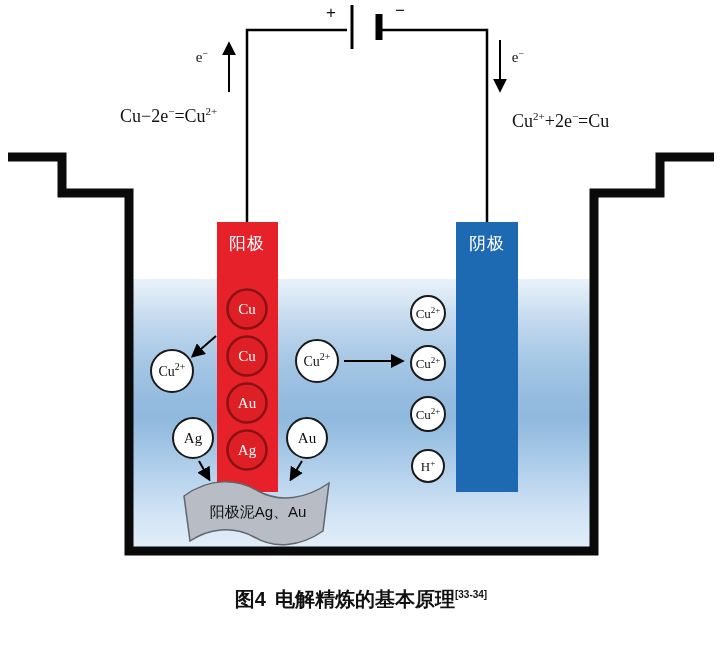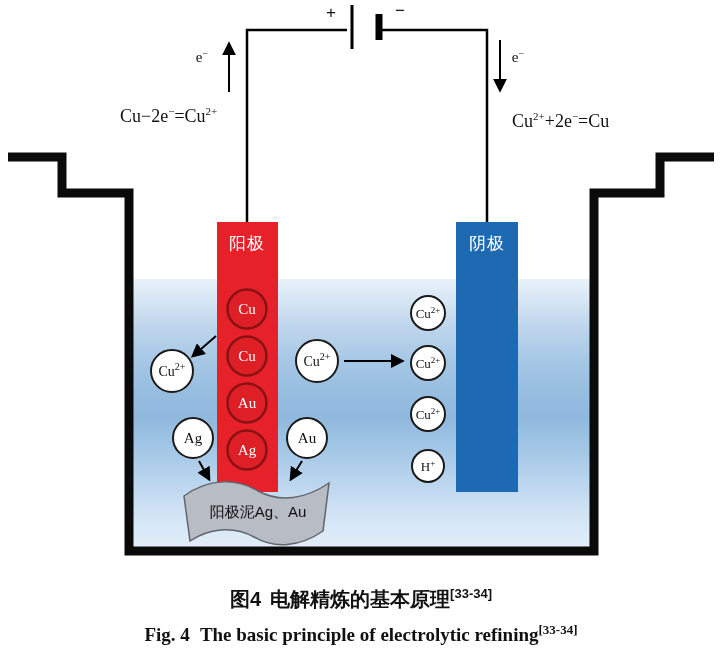--- a/index.html
+++ b/index.html
@@ -20,21 +20,21 @@
   .t14{font-size:14px;}
   .t13{font-size:13px;}
   .sup11{font-size:11px;}
   .sup10{font-size:10px;}
   .sup9{font-size:9px;}
   .captions{width:722px;text-align:center;color:#111;}
   .cap-zh{margin-top:14px;font-family:"Liberation Sans",sans-serif;font-weight:bold;font-size:20px;}
   .cap-zh .title{margin-left:9px;}
   .cap-en{margin-top:9px;font-family:"Liberation Serif",serif;font-weight:bold;font-size:19px;}
   .cap-en .title{margin-left:10px;}
-  .captions sup{font-size:13px;font-weight:bold;}
+  .captions sup{font-size:10px;font-weight:bold;}
 </style>
 </head>
 <body>
 
 <div class="stage">
 
 <svg width="722" height="572" viewBox="0 0 722 572">
   <defs>
     <marker id="arrowhead" viewBox="0 0 10 10" refX="8" refY="5" markerWidth="7" markerHeight="7" orient="auto-start-reverse">
       <path d="M0,0 L10,5 L0,10 z" fill="#000"></path>
@@ -153,16 +153,15 @@
              L 323,531
              C 300,547 274,549 254,537
              C 232,525 208,529 190,541
              Z" fill="#b8bcc4" stroke="#62666c" stroke-width="1.5"></path>
     <text x="258" y="517" class="zh t15" fill="#111" text-anchor="middle">阳极泥Ag、Au</text>
   </g>
 </svg>
 
 <div class="captions">
   <div class="cap-zh"><span>图4</span><span class="title">电解精炼的基本原理</span><sup>[33-34]</sup></div>
-  <div class="cap-en"><span>Fig. 4</span><span class="title">The basic principle of electrolytic refining</span><sup>[33-34]</sup></div>
 </div>
 
 </div>
 
 </body></html>

